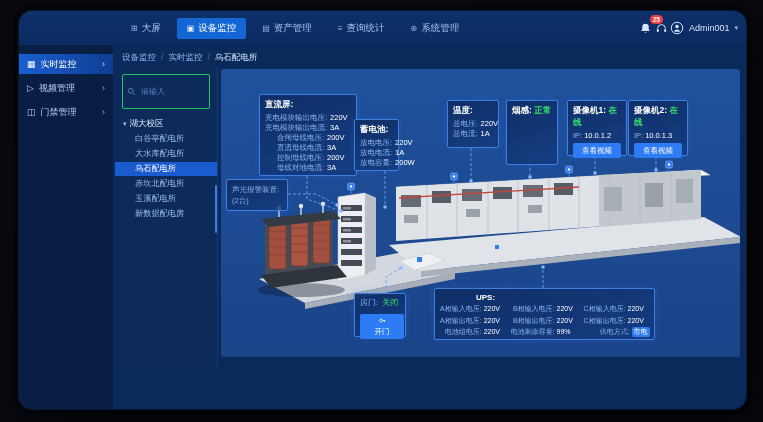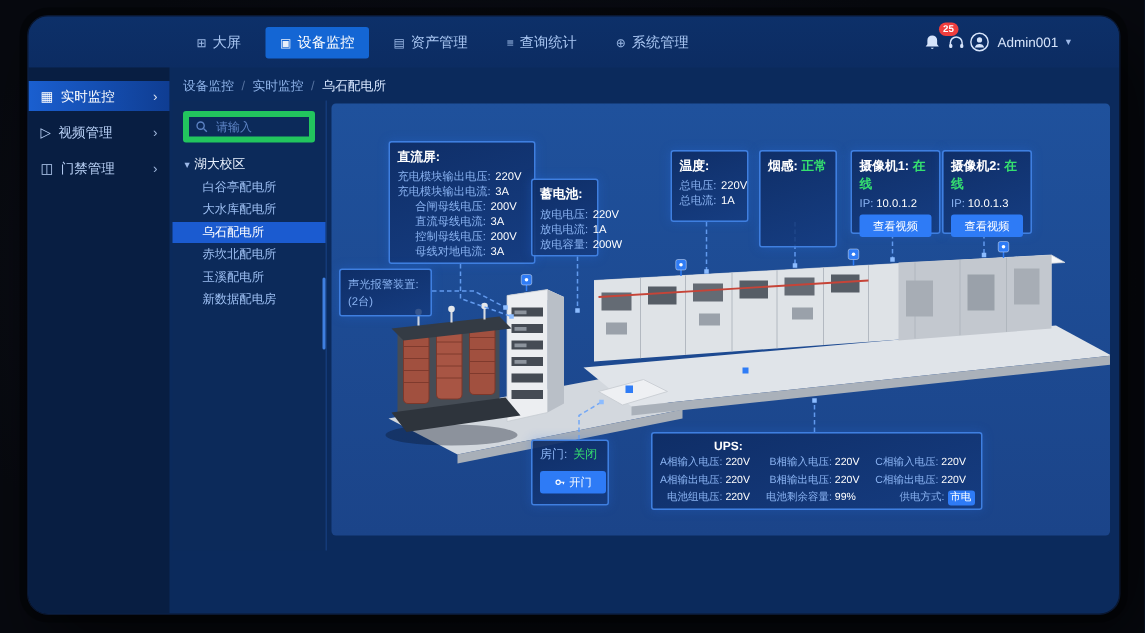--- a/index.html
+++ b/index.html
@@ -5,38 +5,38 @@
   html,body{margin:0;padding:0;background:#090c13;font-family:"Liberation Sans",sans-serif;}
   .stage{position:relative;width:763px;height:422px;overflow:hidden;background:radial-gradient(ellipse at 45% 45%,#10141f 0%,#07090f 70%);}
   .window{position:absolute;left:18px;top:10px;width:727px;height:398px;border-radius:14px;overflow:hidden;
           background:#0b2a5c;border:1px solid #0a1730;box-shadow:14px 18px 50px rgba(0,0,0,.65),0 0 0 5px rgba(0,0,0,.30);}
   
   .navbar{position:absolute;left:0;top:0;right:0;height:34px;background:linear-gradient(180deg,#0d3069,#0c2c62);display:flex;align-items:center;}
   .tabs{margin-left:102px;display:flex;gap:6px;}
   .tab{height:21px;display:flex;align-items:center;gap:4px;padding:0 10px;font-size:9.5px;color:#a9c6f2;border-radius:2px;cursor:pointer;}
   .tab.active{background:#1466d4;color:#fff;}
   .tab .tic{font-size:8px;opacity:.9;}
-  .nav-right{margin-left:auto;display:flex;align-items:center;padding-right:32px;color:#d6e4fb;font-size:9px;}
+  .nav-right{margin-left:auto;display:flex;align-items:center;padding-right:8px;color:#d6e4fb;font-size:9px;}
   .icon-btn{position:relative;width:16px;height:16px;display:flex;align-items:center;justify-content:center;cursor:pointer;}
   .badge{position:absolute;top:-5px;right:-9px;background:#f03e3e;color:#fff;font-size:6.5px;line-height:9px;padding:0 3px;border-radius:5px;font-weight:bold;}
   .userbox{display:flex;align-items:center;gap:5px;cursor:pointer;}
   .caret{font-size:7px;color:#9db9e8;}
   
   .sidebar{position:absolute;left:0;top:34px;bottom:0;width:94px;background:#081e42;padding-top:9px;}
   .side-item{height:20px;margin-bottom:4px;display:flex;align-items:center;gap:5px;padding:0 8px;font-size:9px;color:#b9d1f6;cursor:pointer;}
   .side-item.active{background:linear-gradient(90deg,#1a5fd0,#0f3d92);color:#fff;}
   .side-item .sic{font-size:9px;}
   .side-item .chev{margin-left:auto;font-size:9px;opacity:.85;}
   
   .crumbs{position:absolute;left:103px;top:41px;display:flex;gap:5px;font-size:8.5px;color:#8fb4ea;}
   .crumbs .cur{color:#d8e7ff;}
   .crumbs .sep{color:#55729f;}
   
   .subpanel{position:absolute;left:96px;top:56px;width:102px;height:300px;background:#0c2a5a;border-right:1px solid #143a78;}
-  .search{margin:7px 7px 7px;height:13px;border:4px solid #22c55e;border-radius:2px;display:flex;align-items:center;gap:3px;padding:0 4px;}
+  .search{margin:7px 7px 7px;height:13px;border:1px solid #22c55e;border-radius:2px;display:flex;align-items:center;gap:3px;padding:10px 4px;}
   .search input{flex:1;min-width:0;background:transparent;border:none;outline:none;color:#bcd4f7;font-size:8px;font-family:"Liberation Sans",sans-serif;}
   .search input::placeholder{color:#5d83c4;}
   .tparent{color:#e8f0fd;font-size:8.5px;padding:2px 8px;display:flex;align-items:center;gap:3px;cursor:pointer;}
   .tparent .tc{font-size:7px;color:#9db9e8;}
   .titem{color:#9dbff2;font-size:8.2px;height:12px;line-height:12px;padding:1px 4px 1px 20px;margin-bottom:1px;cursor:pointer;white-space:nowrap;}
   .titem.sel{background:#1b5bd0;color:#fff;}
   .thumb{position:absolute;right:0;top:118px;width:2px;height:48px;background:#3f7fe0;border-radius:1px;cursor:pointer;}
   
   .content{position:absolute;left:202px;top:58px;width:519px;height:288px;border-radius:3px;overflow:hidden;
            background:linear-gradient(180deg,#1f519c 0%,#1b4489 100%);}
@@ -383,21 +383,21 @@
     <div class="panel p-alarm">
       <div>声光报警装置:</div>
       <div>(2台)</div>
     </div>
 
     <div class="panel p-door">
       <div class="prow" style="font-size:8px;">
         <span style="color:#8ab3f2;">房门:</span>
         <span class="g" style="margin-left:4px;">关闭</span>
       </div>
-      <div class="btn" style="width:44px;margin:6px auto 0;">
+      <div class="btn" style="width:44px;margin:6px auto 0;flex-direction:column;">
         <svg width="7" height="7" viewBox="0 0 10 10">
               <circle cx="3" cy="5" r="2" fill="none" stroke="#fff" stroke-width="1.1"></circle>
               <line x1="5" y1="5" x2="9" y2="5" stroke="#fff" stroke-width="1.1"></line>
               <line x1="8" y1="5" x2="8" y2="7" stroke="#fff" stroke-width="1.1"></line>
             </svg>
         <span>开门</span>
       </div>
     </div>
 
     <div class="panel p-ups">

